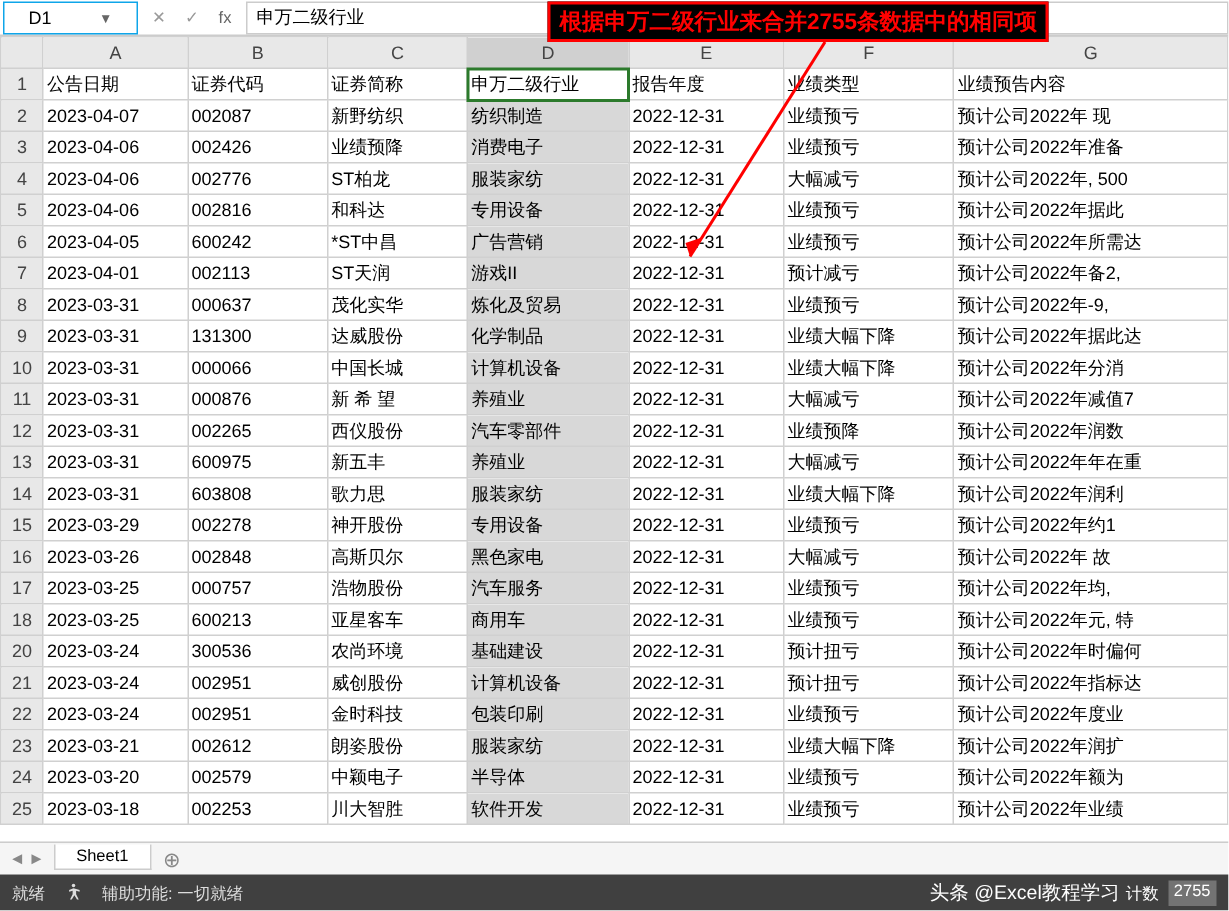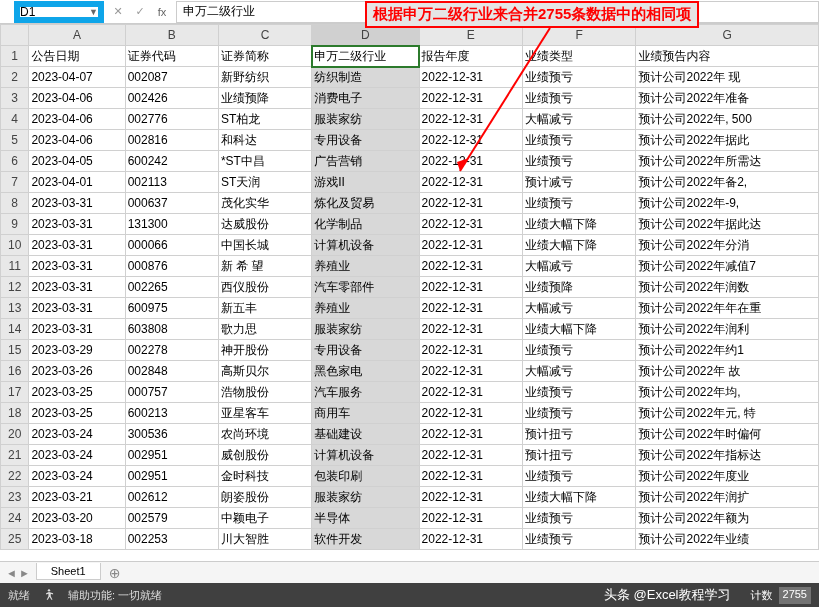--- a/index.html
+++ b/index.html
@@ -1,41 +1,41 @@
 <!DOCTYPE html>
 <html><head>
 <meta charset="utf-8">
 <style>
 *{margin:0;padding:0;box-sizing:border-box}
 body{font-family:"Microsoft YaHei",SimSun,Arial,sans-serif;font-size:12px;background:#fff;overflow:hidden;width:819px;height:607px;position:relative}
 .formula-bar{display:flex;align-items:center;height:24px;border-bottom:1px solid #ccc;background:#fff}
-.name-box{width:90px;height:22px;border:6px solid #0ea5e9;display:flex;align-items:center;padding:0 0;justify-content:space-between;margin-left:14px}
+.name-box{width:90px;height:22px;border:1px solid #0ea5e9;display:flex;align-items:center;padding:0 16px;justify-content:space-between;margin-left:2px}
 .name-box .dd{font-size:9px;color:#666}
 .fb-btns{display:flex;gap:2px;margin:0 4px}
 .fb-btn{width:20px;height:20px;display:flex;align-items:center;justify-content:center;color:#999;font-size:11px}
 .fx{color:#666}
 .formula-input{flex:1;height:22px;border:1px solid #ccc;padding:0 6px;display:flex;align-items:center;position:relative}
-.callout-box{position:absolute;left:365px;top:1px;border:2px solid red;background:#e5e5e5;padding:2px 6px;color:red;font-weight:bold;font-size:15px;z-index:10}
+.callout-box{position:absolute;left:365px;top:1px;border:2px solid red;background:#000000;padding:2px 6px;color:red;font-weight:bold;font-size:15px;z-index:10}
 .arrow-line{position:absolute;z-index:9;top:26px;left:455px;pointer-events:none}
 .grid-wrap{position:relative;overflow:hidden;height:537px}
 table{border-collapse:collapse;table-layout:fixed;width:100%}
 th,td{border:1px solid #d0d0d0;height:21px;font-size:12px;text-align:left;padding:0 2px;white-space:nowrap;overflow:hidden;font-weight:normal;vertical-align:middle}
 th{background:#e8e8e8;text-align:center;color:#444}
 .corner{width:28px;background:#e8e8e8}
 .rowhdr{background:#e8e8e8;text-align:center;width:28px;color:#444}
 .col-sel-hdr{background:#d0d0d0}
 .col-sel{background:#d8d8d8}
 .col-sel.r1{background:#fff;outline:2px solid #2c7a2c;outline-offset:-1px}
 .sheet-tabs{display:flex;align-items:center;height:22px;border-top:1px solid #ccc;background:#f5f5f5;font-size:11px}
 .nav-arrows{display:flex;gap:2px;padding:0 6px;color:#888}
 .tab{padding:2px 14px;border:1px solid #ccc;border-top:none;background:#fff;position:relative;top:-1px}
 .plus{padding:0 8px;color:#888;font-size:14px}
 .status-bar{display:flex;height:24px;background:#404040;color:#ddd;font-size:11px;padding:0 8px;justify-content:space-between}
 .sb-left{display:flex;gap:12px;align-items:center}
-.sb-right{display:flex;gap:16px;align-items:center}
+.sb-right{display:flex;gap:0;align-items:center}
 .sb-stats{display:flex;gap:2px}
 .sb-stat{color:#fff;padding:1px 4px}
 .sb-highlight{background:#737373;color:#fff;padding:1px 4px}
 .brand{color:#fff;font-size:13px}
 svg.acc{width:14px;height:14px;fill:#ddd}
 </style>
 </head>
 <body>
 
 <div class="formula-bar">

